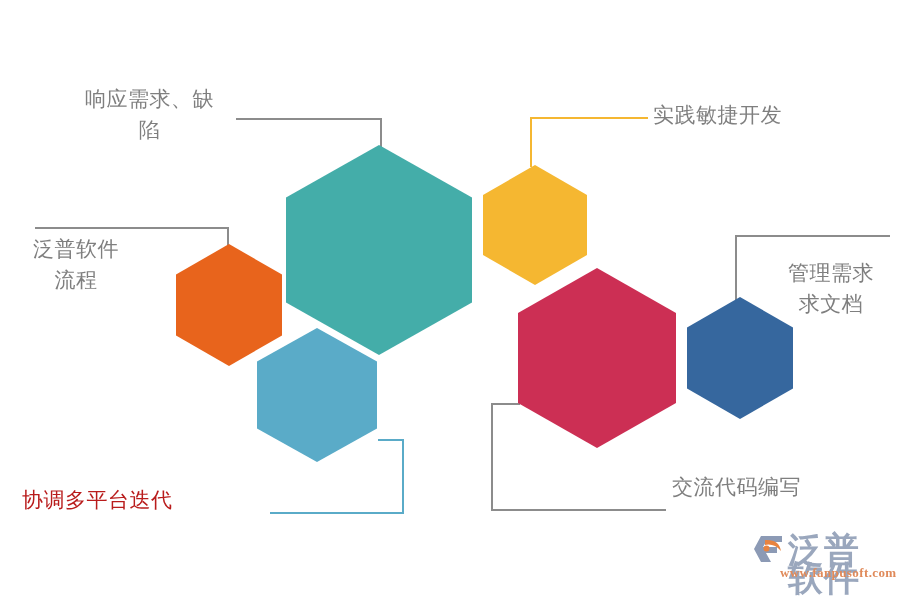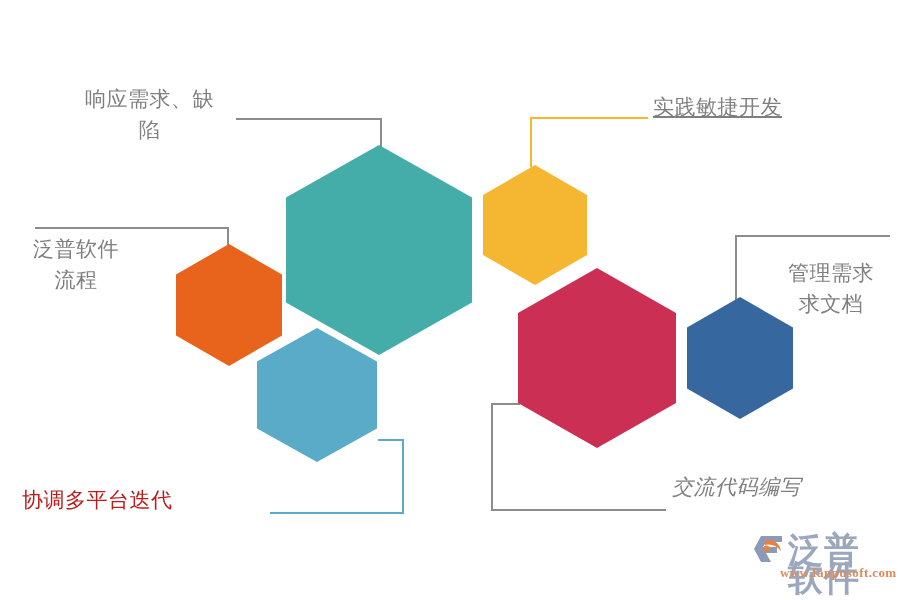--- a/index.html
+++ b/index.html
@@ -88,27 +88,27 @@
         <polygon points="535.0,165.0 587.0,195.0 587.0,255.0 535.0,285.0 483.0,255.0 483.0,195.0" fill="#F5B731"></polygon>
         <polygon points="317.0,328.0 377.0,361.5 377.0,428.5 317.0,462.0 257.0,428.5 257.0,361.5" fill="#5AABC8"></polygon>
         <polygon points="597.0,268.0 676.0,313.0 676.0,403.0 597.0,448.0 518.0,403.0 518.0,313.0" fill="#CC2F54"></polygon>
         <polygon points="740.0,297.0 793.0,327.5 793.0,388.5 740.0,419.0 687.0,388.5 687.0,327.5" fill="#36679E"></polygon>
       </g>
   </svg>
 
   <div id="label-layer">
       <div class="label two-line" style="left: 85px; top: 84px; color: rgb(127, 127, 127);">响应需求、缺
 陷</div>
-      <div class="label" style="left: 653px; top: 92px; color: rgb(127, 127, 127); text-decoration: underline;">实践敏捷开发</div>
+      <div class="label" style="left: 653px; top: 100px; color: rgb(127, 127, 127);">实践敏捷开发</div>
       <div class="label two-line" style="left: 33px; top: 234px; color: rgb(127, 127, 127);">泛普软件
 流程</div>
       <div class="label two-line" style="left: 788px; top: 258px; color: rgb(127, 127, 127);">管理需求
 求文档</div>
       <div class="label" style="left: 22px; top: 472px; color: #b91c1c; margin-top: 13px;">协调多平台迭代</div>
-      <div class="label" style="left: 672px; top: 472px; color: rgb(127, 127, 127); font-style: italic;">交流代码编写</div>
+      <div class="label" style="left: 672px; top: 472px; color: rgb(127, 127, 127);">交流代码编写</div>
     </div>
 
   <div id="watermark">
     <svg width="34" height="30" viewBox="0 0 34 30">
       <path d="M9 2 L30 2 L30 8 L14 8 L11 13 L25 13 L25 19 L14 19 L19 28 L9 28 L2 15 Z" fill="#8c9ab5"></path>
       <path d="M13 6 Q27 5 29 17 Q22 9 13 11 Z" fill="#e8833f"></path>
       <circle cx="14.5" cy="14.5" r="3" fill="#e8833f"></circle>
     </svg>
     <div id="wm-text">泛普软件</div>
     <div id="wm-url">www.fanpusoft.com</div>

